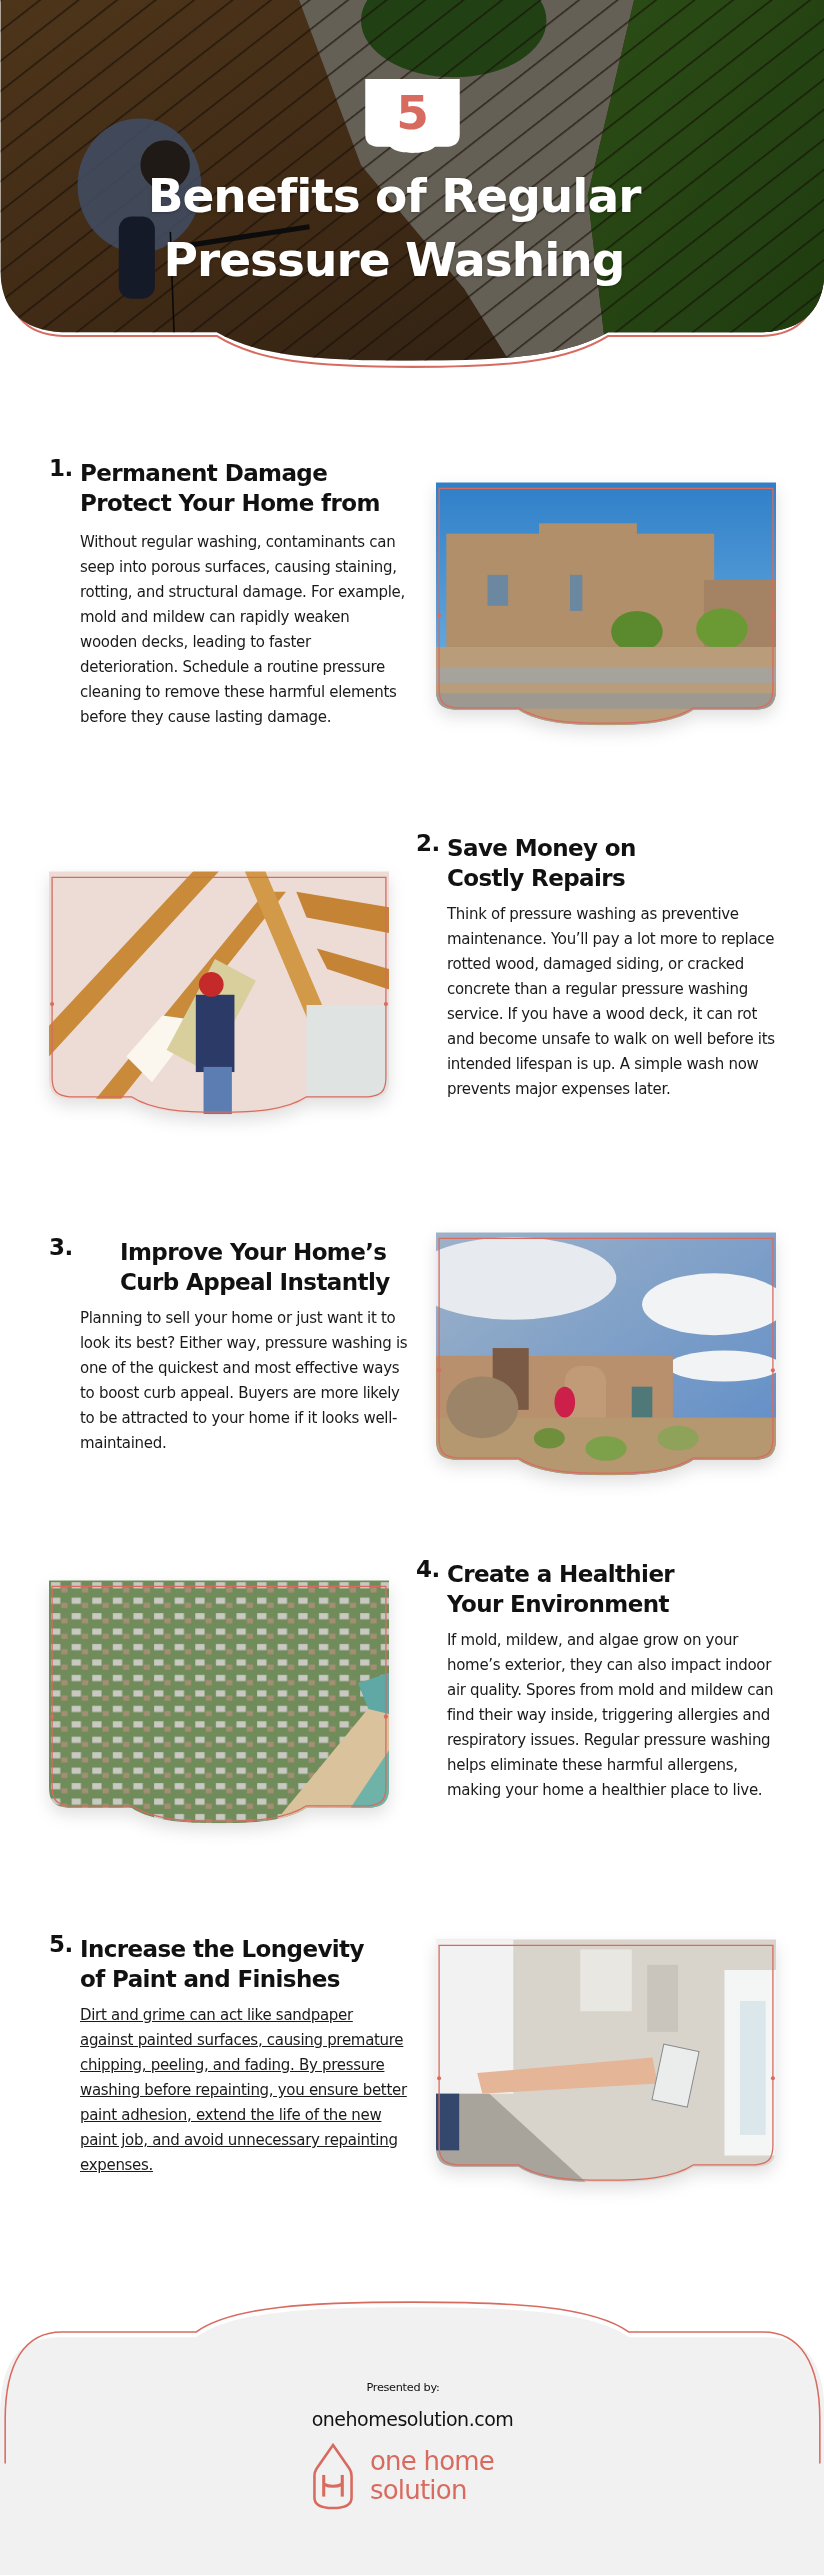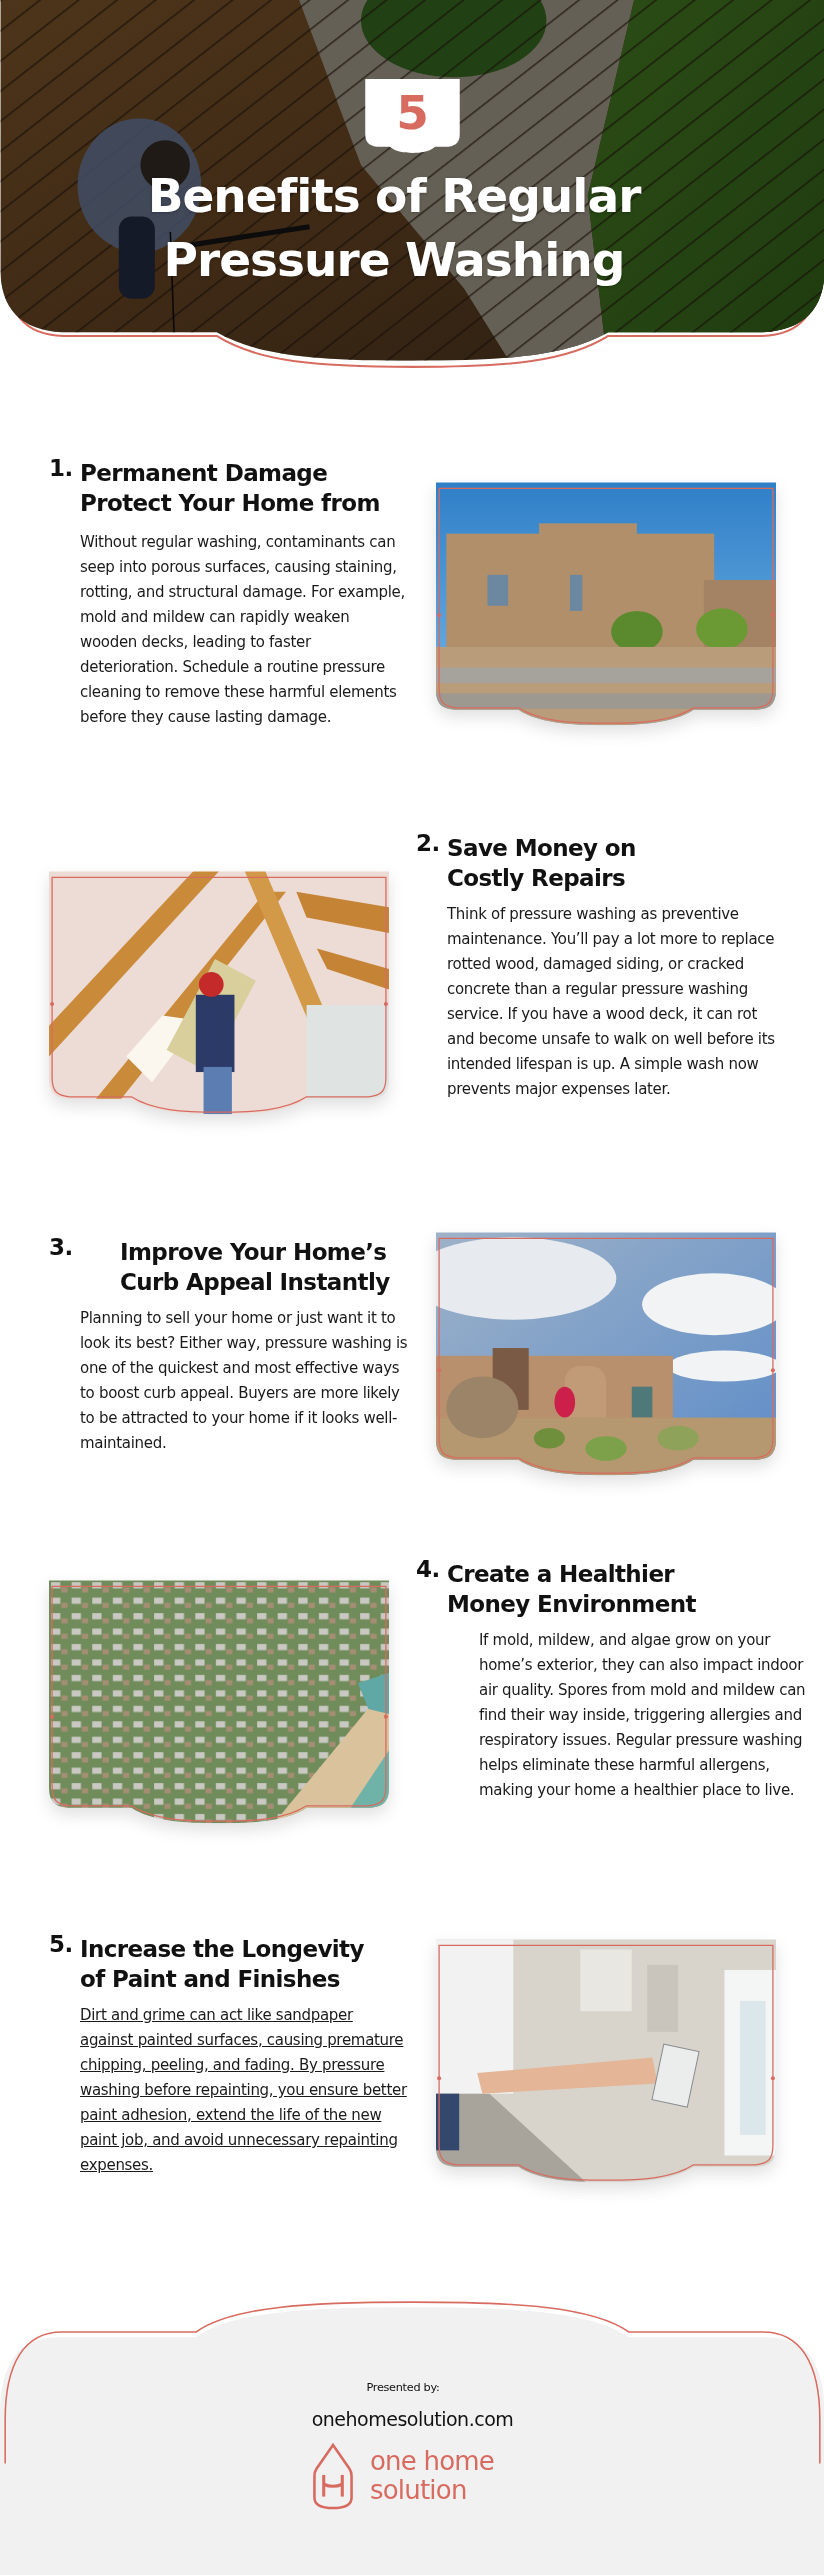--- a/index.html
+++ b/index.html
@@ -223,23 +223,23 @@
     </g>
     <path d="M6 12 H654 V400 C654 428 644 436 620 438 H500 C460 464 400 468 330 468 C260 468 200 464 160 438 H40 C16 436 6 428 6 400 Z" fill="none" stroke="#d86b60" stroke-width="2.5"></path>
     <circle cx="6" cy="265" r="4" fill="#d86b60"></circle>
       <circle cx="654" cy="265" r="4" fill="#d86b60"></circle>
   </svg>
 </div>
 <div class="section" style="top:1555px;">
   <div class="sec-num" style="left:416px;top:0;">4.</div>
   <div class="sec-head" style="left:447px;top:4.1px;">
     <div>Create a Healthier</div>
-    <div>Money Environment</div>
-  </div>
-  <div class="sec-body" style="left:447px;top:73px;margin-left:32px;">If mold, mildew, and algae grow on your home’s exterior, they can also impact indoor air quality. Spores from mold and mildew can find their way inside, triggering allergies and respiratory issues. Regular pressure washing helps eliminate these harmful allergens, making your home a healthier place to live.</div>
+    <div>Your Environment</div>
+  </div>
+  <div class="sec-body" style="left:447px;top:73px;">If mold, mildew, and algae grow on your home’s exterior, they can also impact indoor air quality. Spores from mold and mildew can find their way inside, triggering allergies and respiratory issues. Regular pressure washing helps eliminate these harmful allergens, making your home a healthier place to live.</div>
 </div>
 
 <div class="section" style="top:1930px;">
   <div class="sec-num" style="left:49px;top:0;">5.</div>
   <div class="sec-head" style="left:80px;top:4.1px;">
     <div>Increase the Longevity</div>
     <div>of Paint and Finishes</div>
   </div>
   <div class="sec-body" style="left:80px;top:73px;text-decoration:underline;">Dirt and grime can act like sandpaper against painted surfaces, causing premature chipping, peeling, and fading. By pressure washing before repainting, you ensure better paint adhesion, extend the life of the new paint job, and avoid unnecessary repainting expenses.</div>
 </div>

